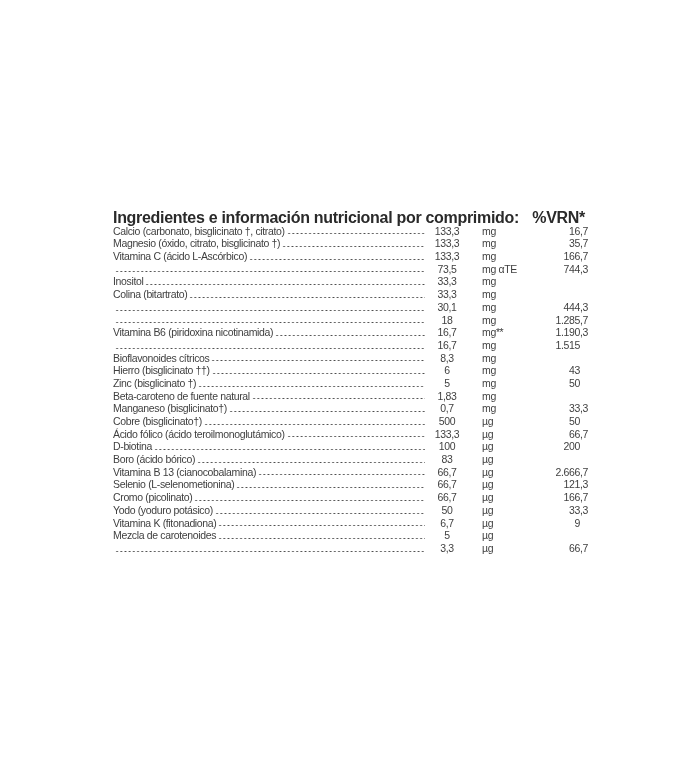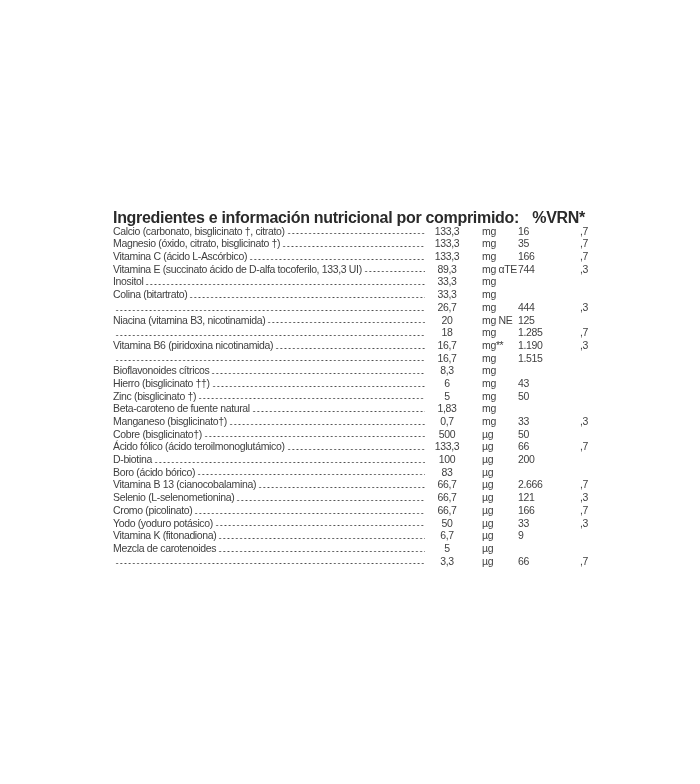--- a/index.html
+++ b/index.html
@@ -62,21 +62,21 @@
   .unit {
     flex: 0 0 52px;
     width: 52px;
     box-sizing: border-box;
     padding-left: 16px;
     text-align: left;
   }
   .vrn-int {
     flex: 0 0 62px;
     width: 62px;
-    text-align: left;
+    text-align: right;
   }
   .vrn-dec {
     flex: 0 0 9px;
     width: 9px;
     text-align: left;
   }
 </style>
 </head>
 <body>
 
@@ -108,23 +108,22 @@
     <div class="row">
       <span class="label">Vitamina C (ácido L-Ascórbico)</span>
       <span class="dots"></span>
       <span class="amt">133,3</span>
       <span class="unit">mg</span>
       <span class="vrn-int">166</span>
       <span class="vrn-dec">,7</span>
     </div>
 
     <div class="row">
-      <span class="label">Vitamina E (succinato ácido de D-alfa tocoferilo, 133,3 UI)</span>
-      <span class="dots"></span>
-      <span class="amt">89,3</span>
+      <span class="dots"></span>
+      <span class="amt">73,5</span>
       <span class="unit">mg αTE</span>
       <span class="vrn-int">744</span>
       <span class="vrn-dec">,3</span>
     </div>
 
     <div class="row">
       <span class="label">Inositol</span>
       <span class="dots"></span>
       <span class="amt">33,3</span>
       <span class="unit">mg</span>
@@ -136,34 +135,26 @@
       <span class="label">Colina (bitartrato)</span>
       <span class="dots"></span>
       <span class="amt">33,3</span>
       <span class="unit">mg</span>
       <span class="vrn-int"></span>
       <span class="vrn-dec"></span>
     </div>
 
     <div class="row">
       <span class="dots"></span>
-      <span class="amt">26,7</span>
+      <span class="amt">30,1</span>
       <span class="unit">mg</span>
       <span class="vrn-int">444</span>
       <span class="vrn-dec">,3</span>
     </div>
 
-    <div class="row">
-      <span class="label">Niacina (vitamina B3, nicotinamida)</span>
-      <span class="dots"></span>
-      <span class="amt">20</span>
-      <span class="unit">mg NE</span>
-      <span class="vrn-int">125</span>
-      <span class="vrn-dec"></span>
-    </div>
 
     <div class="row">
       <span class="dots"></span>
       <span class="amt">18</span>
       <span class="unit">mg</span>
       <span class="vrn-int">1.285</span>
       <span class="vrn-dec">,7</span>
     </div>
 
     <div class="row">

